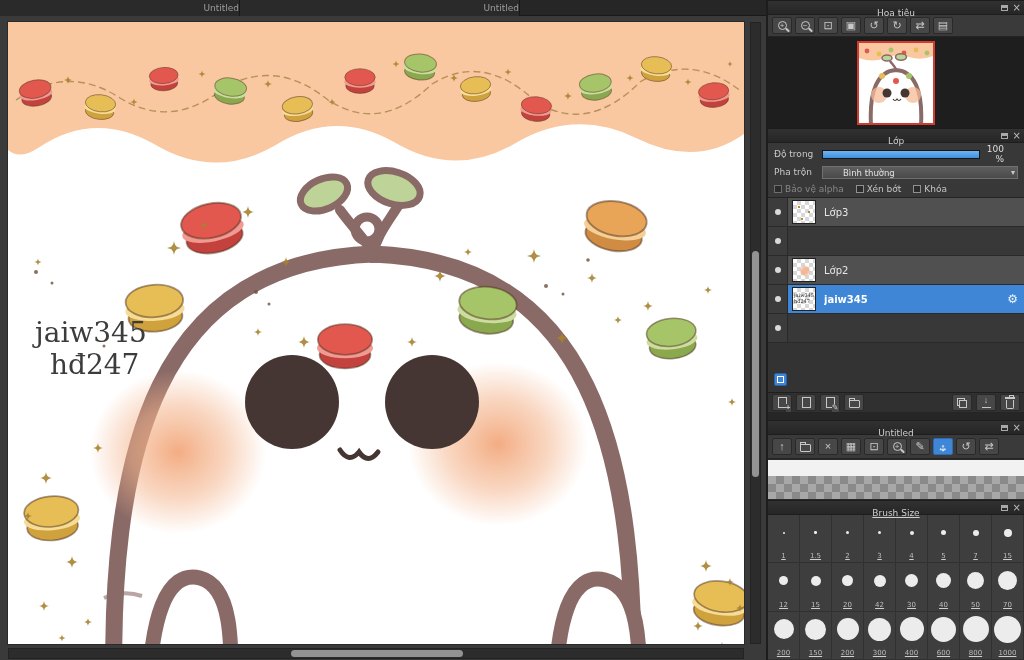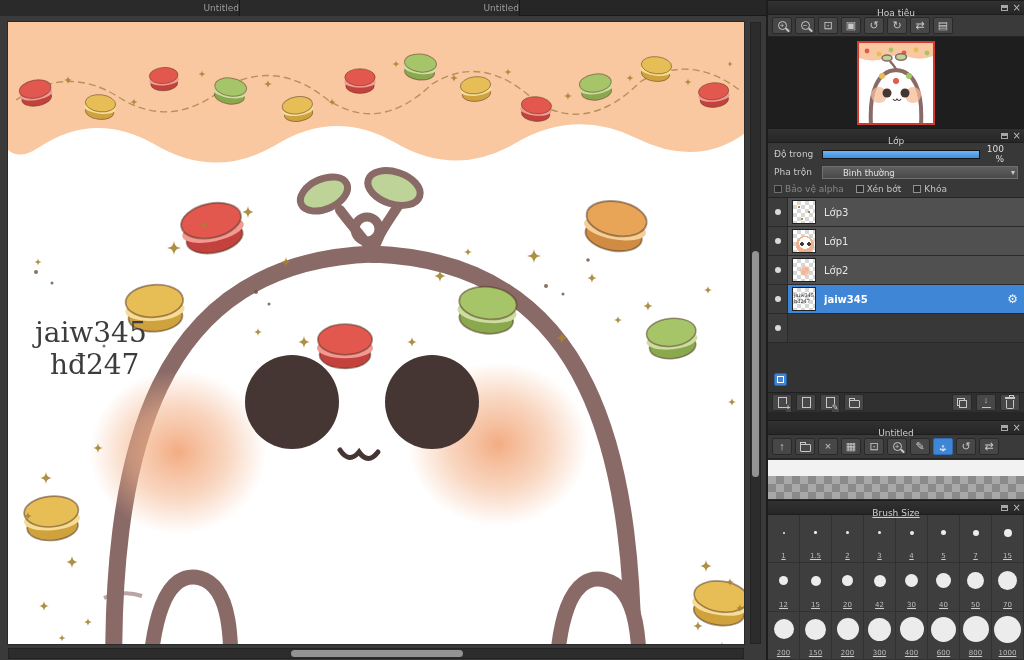--- a/index.html
+++ b/index.html
@@ -512,24 +512,20 @@
             </div>
             <div class="lmain">
               <div class="lthumb sparkle"></div>
               <span class="lname">Lớp3</span>
             </div>
           </div>
           <div class="lrow">
             <div class="vis">
               <span class="dot"></span>
             </div>
-            <div class="lmain">
-              <div class="lthumb face"></div>
-              <span class="lname">Lớp1</span>
-            </div>
           </div>
           <div class="lrow">
             <div class="vis">
               <span class="dot"></span>
             </div>
             <div class="lmain">
               <div class="lthumb smudge"></div>
               <span class="lname">Lớp2</span>
             </div>
           </div>

